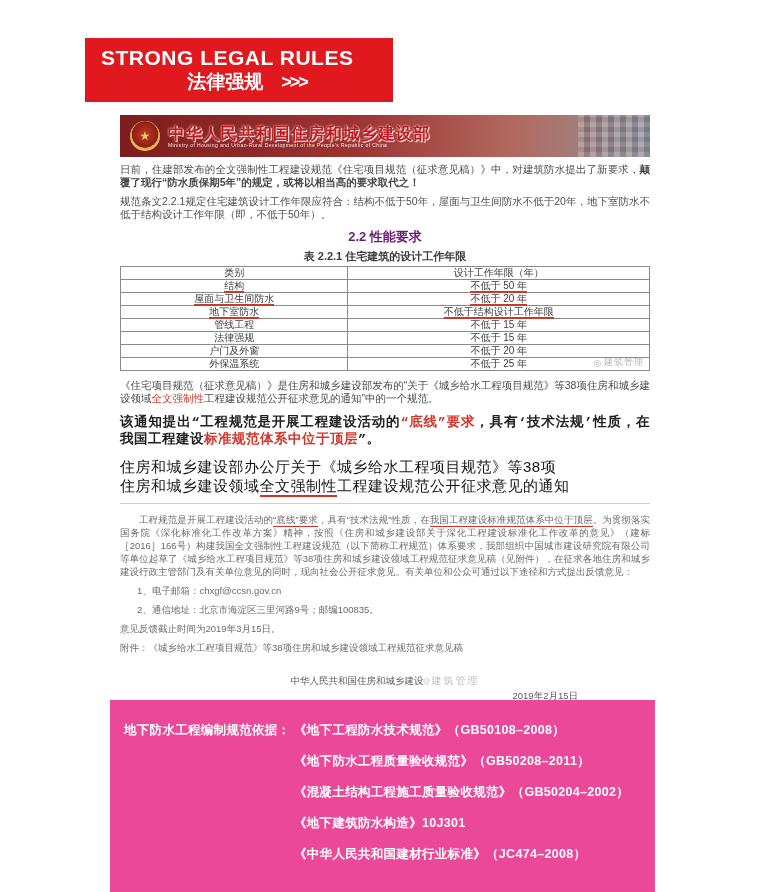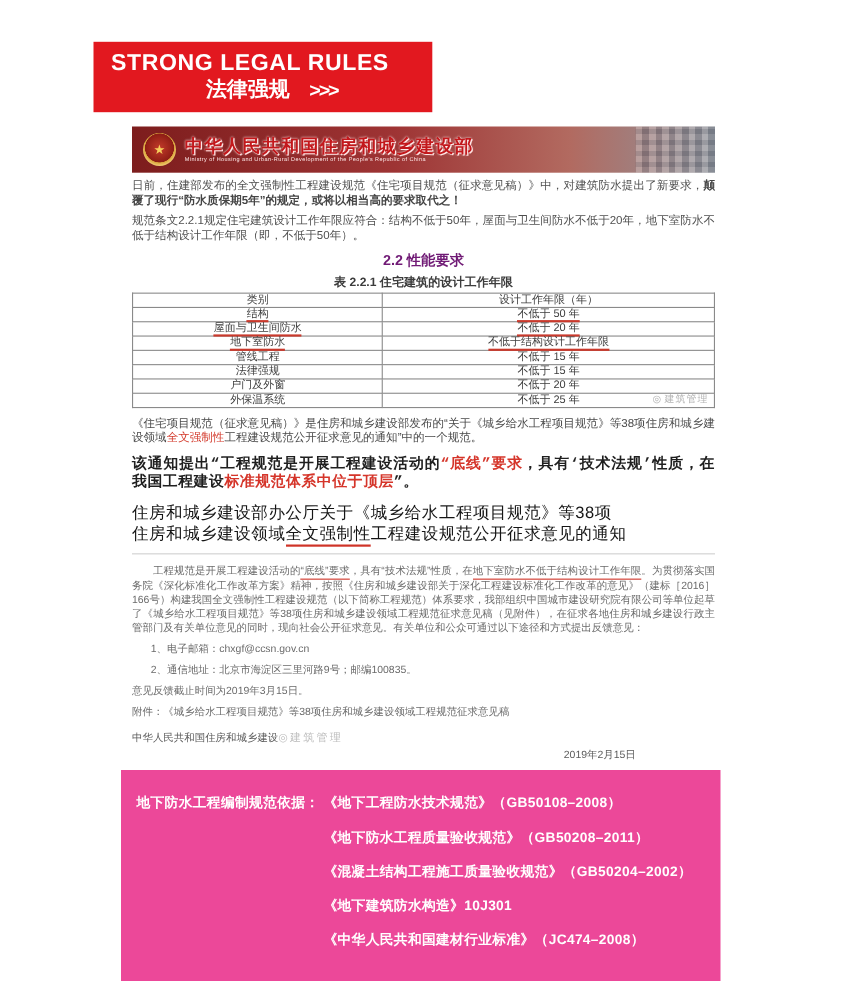--- a/index.html
+++ b/index.html
@@ -90,21 +90,21 @@
   .divider{border:none;border-top:1px solid #cfcfcf;margin:8px 0 0 0;}
 
   
   .p-small{
     font-size:9.5px;line-height:13px;color:#6b6b6b;text-align:justify;
     margin:9px 0 0 0;text-indent:2em;filter:blur(.2px);
   }
   .p-small .u-red{border-bottom:1.5px solid #cf3327;}
   .contact{font-size:9.5px;line-height:12px;color:#6b6b6b;margin-top:7px;filter:blur(.2px);}
   .contact.indent{padding-left:1.8em;}
-  .sig-line{margin-top:10px;text-align:left;font-size:9.5px;color:#5a5a5a;filter:blur(.2px);}
+  .sig-line{margin-top:20px;text-align:center;font-size:9.5px;color:#5a5a5a;filter:blur(.2px);font-family:Liberation Mono, monospace;}
   .sig-line .wm{color:#bdbdbd;letter-spacing:2px;font-size:10px;}
   .date-line{text-align:right;padding-right:72px;font-size:9.5px;color:#5a5a5a;margin-top:2px;filter:blur(.2px);}
 
   
   .footer-box{
     position:absolute;left:110px;top:700px;width:545px;height:192px;
     background:#ec4899;color:#ffffff;box-sizing:border-box;
     padding:23px 10px 0 14px;
   }
   .fbx-line{font-size:12.5px;font-weight:bold;line-height:14px;margin-bottom:17px;letter-spacing:.3px;}
@@ -190,21 +190,21 @@
 
   <p class="p-big"><span>该通知提出“工程规范是开展工程建设活动的</span><span class="red">“底线”要求</span><span>，具有‘技术法规’性质，在我国工程建设</span><span class="red">标准规范体系中位于顶层</span><span>”。</span></p>
 
   <div class="notice-title">
     <div>住房和城乡建设部办公厅关于《城乡给水工程项目规范》等38项</div>
     <div><span>住房和城乡建设领域</span><span class="u-red">全文强制性</span><span>工程建设规范公开征求意见的通知</span></div>
   </div>
 
   <hr class="divider">
 
-  <p class="p-small"><span>工程规范是开展工程建设活动的</span><span class="u-red">“底线”要求</span><span>，具有“技术法规”性质，在</span><span class="u-red">地下室防水不低于结构设计工作年限</span><span>。为贯彻落实国务院《深化标准化工作改革方案》精神，按照《住房和城乡建设部关于深化工程建设标准化工作改革的意见》（建标［2016］166号）构建我国全文强制性工程建设规范（以下简称工程规范）体系要求，我部组织中国城市建设研究院有限公司等单位起草了《城乡给水工程项目规范》等38项住房和城乡建设领域工程规范征求意见稿（见附件），在征求各地住房和城乡建设行政主管部门及有关单位意见的同时，现向社会公开征求意见。有关单位和公众可通过以下途径和方式提出反馈意见：</span></p>
+  <p class="p-small"><span>工程规范是开展工程建设活动的</span><span class="u-red">“底线”要求</span><span>，具有“技术法规”性质，在</span><span class="u-red">我国工程建设标准规范体系中位于顶层</span><span>。为贯彻落实国务院《深化标准化工作改革方案》精神，按照《住房和城乡建设部关于深化工程建设标准化工作改革的意见》（建标［2016］166号）构建我国全文强制性工程建设规范（以下简称工程规范）体系要求，我部组织中国城市建设研究院有限公司等单位起草了《城乡给水工程项目规范》等38项住房和城乡建设领域工程规范征求意见稿（见附件），在征求各地住房和城乡建设行政主管部门及有关单位意见的同时，现向社会公开征求意见。有关单位和公众可通过以下途径和方式提出反馈意见：</span></p>
 
   <div class="contact indent">1、电子邮箱：chxgf@ccsn.gov.cn</div>
   <div class="contact indent">2、通信地址：北京市海淀区三里河路9号；邮编100835。</div>
   <div class="contact">意见反馈截止时间为2019年3月15日。</div>
   <div class="contact">附件：《城乡给水工程项目规范》等38项住房和城乡建设领域工程规范征求意见稿</div>
 
   <div class="sig-line"><span>中华人民共和国住房和城乡建设</span><span class="wm">◎建筑管理</span></div>
   <div class="date-line">2019年2月15日</div>
 </div>
 

